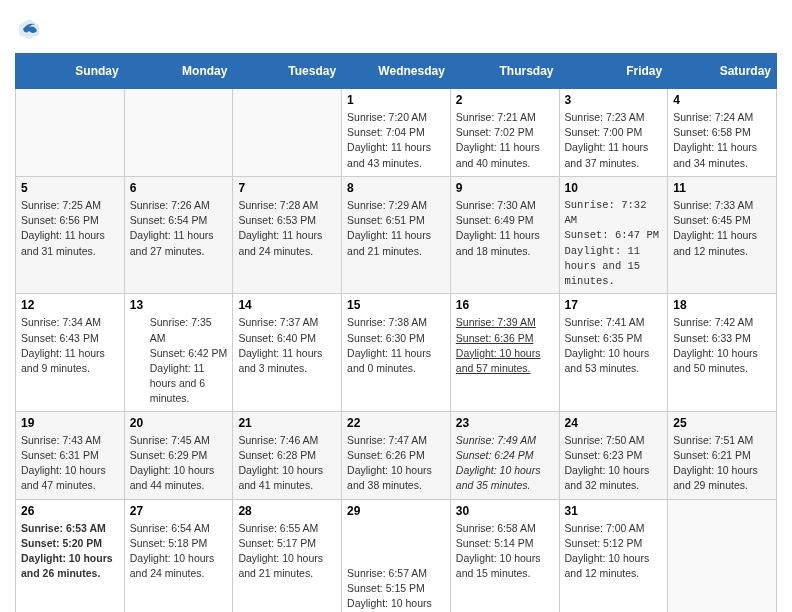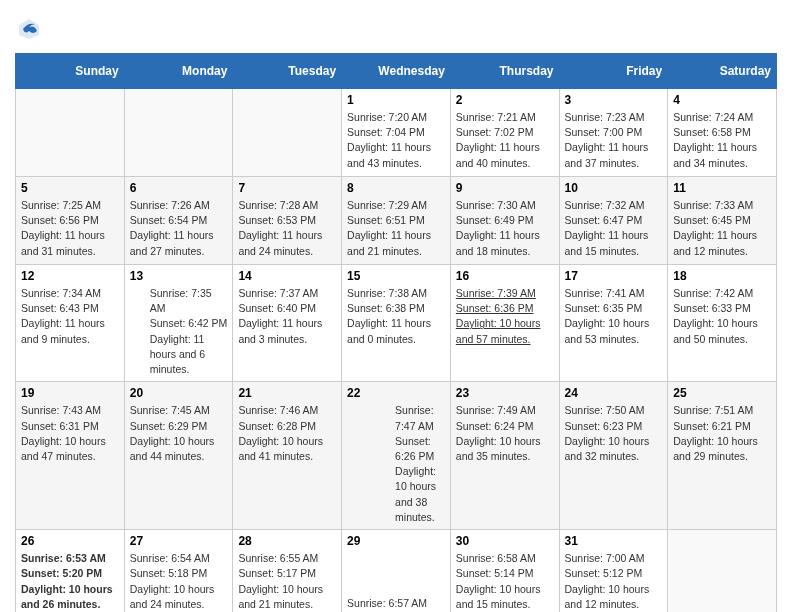--- a/index.html
+++ b/index.html
@@ -184,21 +184,21 @@
 Daylight: 11 hours and 21 minutes.</div>
         </td>
         <td>
           <span class="day-num">9</span>
           <div class="day-info" style="white-space: pre-line;">Sunrise: 7:30 AM
 Sunset: 6:49 PM
 Daylight: 11 hours and 18 minutes.</div>
         </td>
         <td>
           <span class="day-num">10</span>
-          <div class="day-info" style="white-space: pre-line;">Sunrise: 7:32 AM
+          <div class="day-info" style="white-space: pre-line; font-family: Liberation Mono, monospace;">Sunrise: 7:32 AM
 Sunset: 6:47 PM
 Daylight: 11 hours and 15 minutes.</div>
         </td>
         <td>
           <span class="day-num">11</span>
           <div class="day-info" style="white-space: pre-line;">Sunrise: 7:33 AM
 Sunset: 6:45 PM
 Daylight: 11 hours and 12 minutes.</div>
         </td>
       </tr>
@@ -217,21 +217,21 @@
         </td>
         <td>
           <span class="day-num">14</span>
           <div class="day-info" style="white-space: pre-line;">Sunrise: 7:37 AM
 Sunset: 6:40 PM
 Daylight: 11 hours and 3 minutes.</div>
         </td>
         <td>
           <span class="day-num">15</span>
           <div class="day-info" style="white-space: pre-line;">Sunrise: 7:38 AM
-Sunset: 6:38 PM
+Sunset: 6:30 PM
 Daylight: 11 hours and 0 minutes.</div>
         </td>
         <td>
           <span class="day-num">16</span>
           <div class="day-info" style="white-space: pre-line; text-decoration: underline;">Sunrise: 7:39 AM
 Sunset: 6:36 PM
 Daylight: 10 hours and 57 minutes.</div>
         </td>
         <td>
           <span class="day-num">17</span>
@@ -260,27 +260,27 @@
 Daylight: 10 hours and 44 minutes.</div>
         </td>
         <td>
           <span class="day-num">21</span>
           <div class="day-info" style="white-space: pre-line;">Sunrise: 7:46 AM
 Sunset: 6:28 PM
 Daylight: 10 hours and 41 minutes.</div>
         </td>
         <td>
           <span class="day-num">22</span>
-          <div class="day-info" style="white-space: pre-line; margin-left: 48px;">Sunrise: 7:47 AM
+          <div class="day-info" style="white-space: pre-line;">Sunrise: 7:47 AM
 Sunset: 6:26 PM
 Daylight: 10 hours and 38 minutes.</div>
         </td>
         <td>
           <span class="day-num">23</span>
-          <div class="day-info" style="white-space: pre-line;">Sunrise: 7:49 AM
+          <div class="day-info" style="white-space: pre-line; font-style: italic;">Sunrise: 7:49 AM
 Sunset: 6:24 PM
 Daylight: 10 hours and 35 minutes.</div>
         </td>
         <td>
           <span class="day-num">24</span>
           <div class="day-info" style="white-space: pre-line;">Sunrise: 7:50 AM
 Sunset: 6:23 PM
 Daylight: 10 hours and 32 minutes.</div>
         </td>
         <td>

